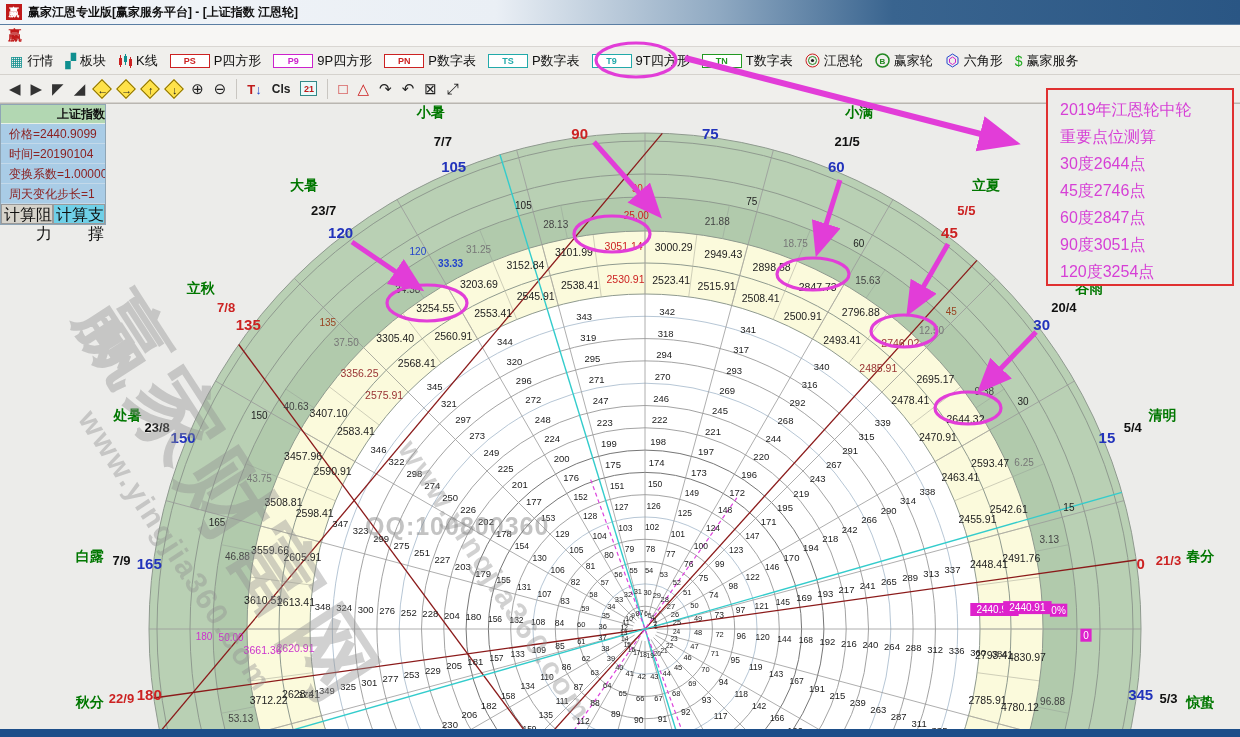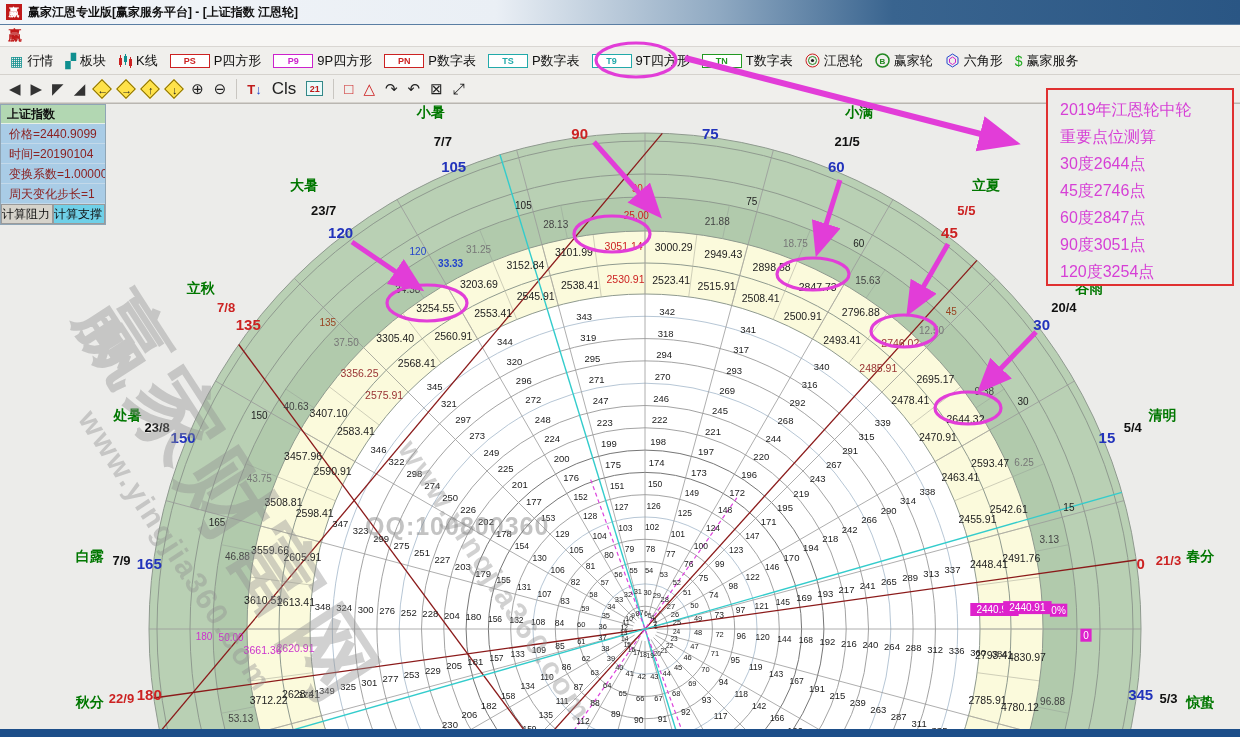--- a/index.html
+++ b/index.html
@@ -42,26 +42,26 @@
 
   .watermark { position:absolute; color:rgba(145,145,145,0.42); font-weight:bold;
     pointer-events:none; white-space:nowrap; z-index:5; }
   .wm-big { font-size:88px; transform:rotate(57deg); transform-origin:left top; letter-spacing:6px; }
   .wm-url { font-size:30px; transform:rotate(57deg); transform-origin:left top; letter-spacing:2px; }
   .wm-qq { font-size:25px; letter-spacing:1px; color:rgba(135,135,135,0.5); }
 
   
   .info-panel { position:absolute; left:0; top:0; width:106px; z-index:10; font-size:12px;
     border:1px solid #8fa5b5; }
-  .ip-header { background:#b2d7b2; color:#111; font-weight:bold; text-align:left;
+  .ip-header { background:#b2d7b2; color:#111; font-weight:bold; text-align:right;
     height:19px; line-height:19px; border-bottom:1px solid #e7f0e7;padding-left:6px; }
   .ip-row { background:#a9cce6; color:#8b2222; height:20px; line-height:20px; padding-left:8px;
     border-bottom:1px solid #c3d9ea; white-space:nowrap; overflow:hidden; }
   .ip-btns { display:flex; height:20px; }
-  .ip-btn { flex:1; font-size:12px; text-align:left; line-height:19px; color:#111;
+  .ip-btn { flex:1; font-size:16px; text-align:right; line-height:19px; color:#111;
     border:1px solid #9a9a9a; background:#d6d3cb; cursor:default; }
   .ip-btn.alt { background:#6fd0e8; }
 
   
   .annotation-layer { position:absolute; left:0; top:0; width:1240px; height:737px;
     pointer-events:none; z-index:60; }
   .ann-box { position:absolute; left:1046px; top:88px; width:188px; height:198px;
     border:2px solid #e03030; background:#ececea; padding:6px 0 11px 12px; }
   .ann-line { color:#d63fd6; font-size:16px; line-height:27px; white-space:nowrap; }
   #overlay { position:absolute; left:0; top:0; }
@@ -188,21 +188,21 @@
       <span style="color:#222;">⊕</span>
     </span>
     <span class="tb-btn">
       <span style="color:#222;">⊖</span>
     </span>
     <span class="sep"></span>
     <span class="tb-btn">
       <span class="t-arrow"><b>T</b><i>↓</i></span>
     </span>
     <span class="tb-btn">
-      <span style="color:#222;font-size:17px;">Cls</span>
+      <span style="color:#222;font-size:12px;font-weight:bold;">Cls</span>
     </span>
     <span class="tb-btn">
       <span class="cal">21</span>
     </span>
     <span class="sep"></span>
     <span class="tb-btn">
       <span style="color:#cc2222;">□</span>
     </span>
     <span class="tb-btn">
       <span style="color:#cc2222;">△</span>

